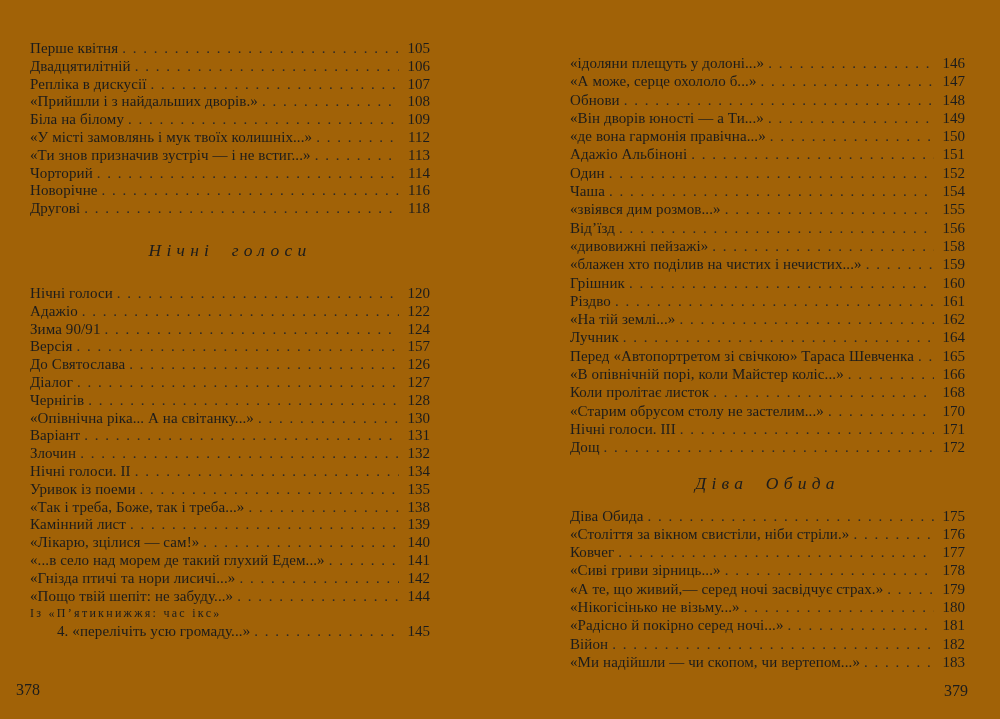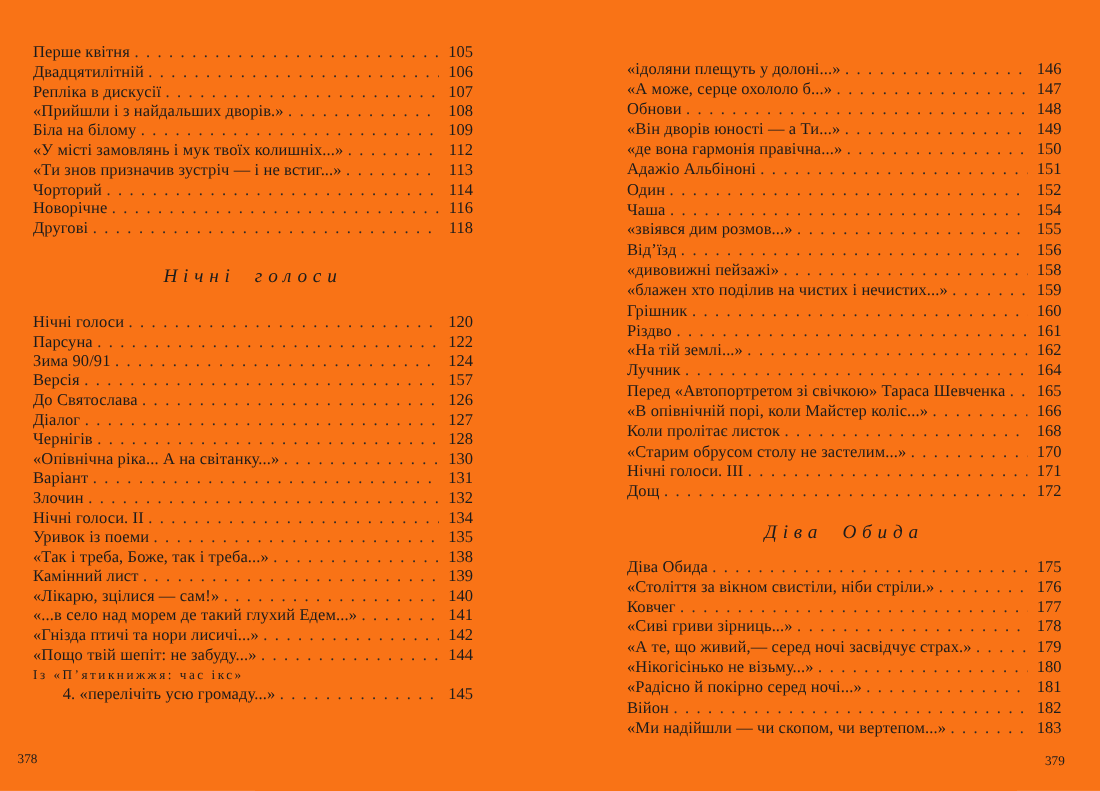--- a/index.html
+++ b/index.html
@@ -1,20 +1,20 @@
 <!DOCTYPE html>
 <html><head>
 <meta charset="utf-8">
 <style>
   html, body { margin: 0; padding: 0; background: #e8e8e8; }
   .screen {
     position: relative;
     width: 1000px;
     height: 719px;
-    background: #f97316;
+    background: #a16207;
     font-family: "Liberation Serif", "DejaVu Serif", serif;
     color: #1c1c1c;
     overflow: hidden;
     margin: 0 auto;
   }
   .page { position: absolute; }
   .page.left  { left: 30px;  top: 40px; width: 400px; }
   .page.right { left: 570px; top: 54px; width: 395px; }
 
   .row {
@@ -54,21 +54,21 @@
 
   .sub-heading {
     font-size: 12px;
     line-height: 17.8px;
     letter-spacing: 0.19em;
     white-space: nowrap;
   }
 
   .folio {
     position: absolute;
-    font-size: 12px;
+    font-size: 16px;
     line-height: 16px;
   }
   .folio-left  { left: 16px;  top: 682px; }
   .folio-right { right: 32px; top: 683px; }
 </style>
 </head>
 <body>
 
 <div class="screen">
   <div class="page left">
@@ -122,21 +122,21 @@
         <span class="dots"></span>
         <span class="pg">118</span>
       </div>
       <div class="sec-heading">Нічні голоси</div>
       <div class="row">
         <span class="title">Нічні голоси</span>
         <span class="dots"></span>
         <span class="pg">120</span>
       </div>
       <div class="row">
-        <span class="title">Парсуна</span>
+        <span class="title">Адажіо</span>
         <span class="dots"></span>
         <span class="pg">122</span>
       </div>
       <div class="row">
         <span class="title">Зима 90/91</span>
         <span class="dots"></span>
         <span class="pg">124</span>
       </div>
       <div class="row">
         <span class="title">Версія</span>

